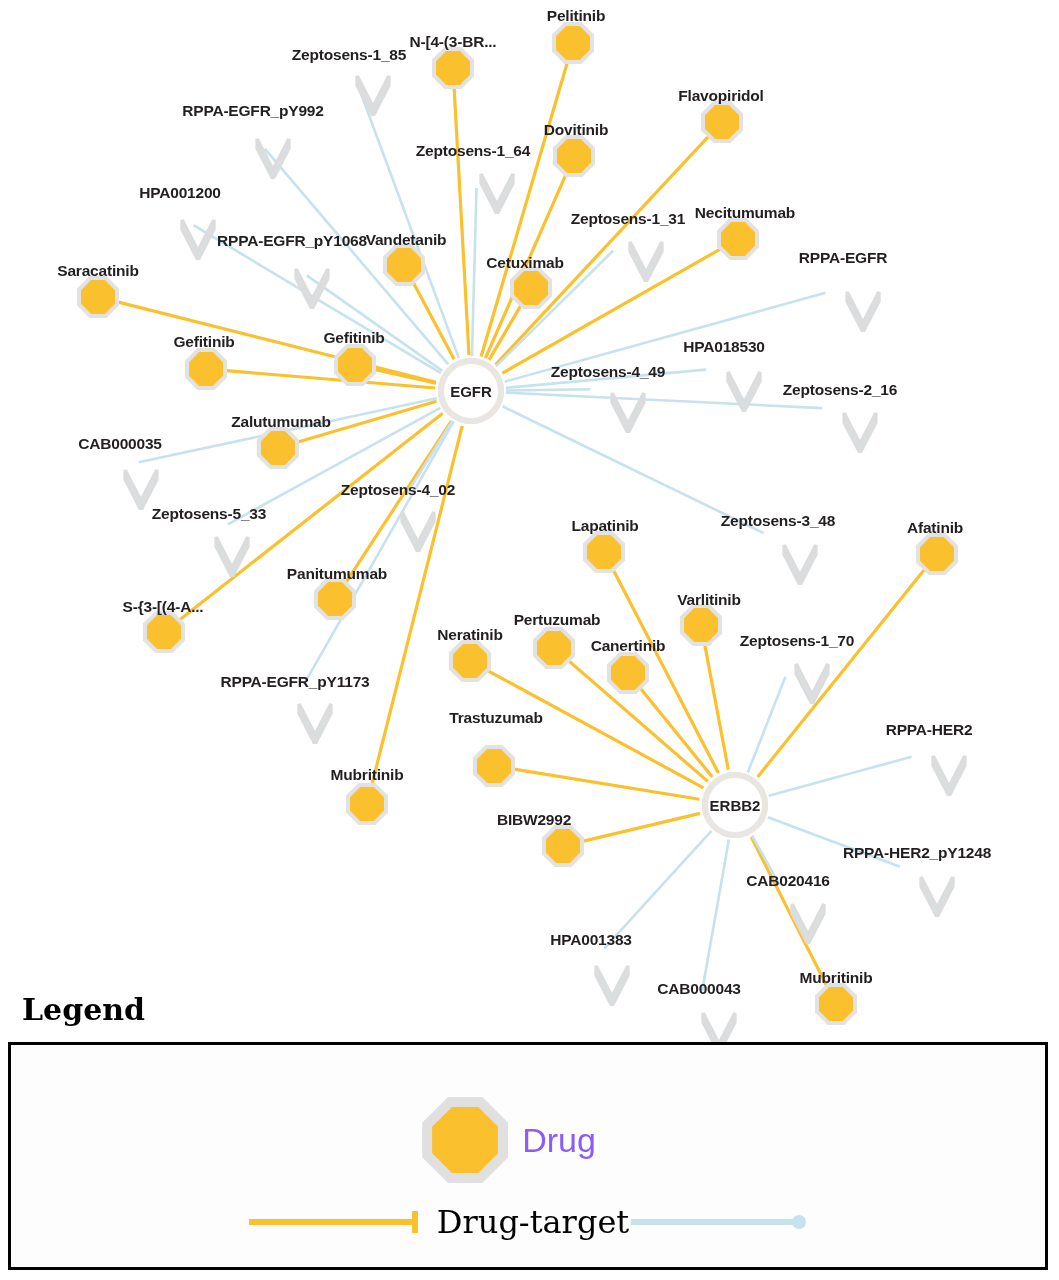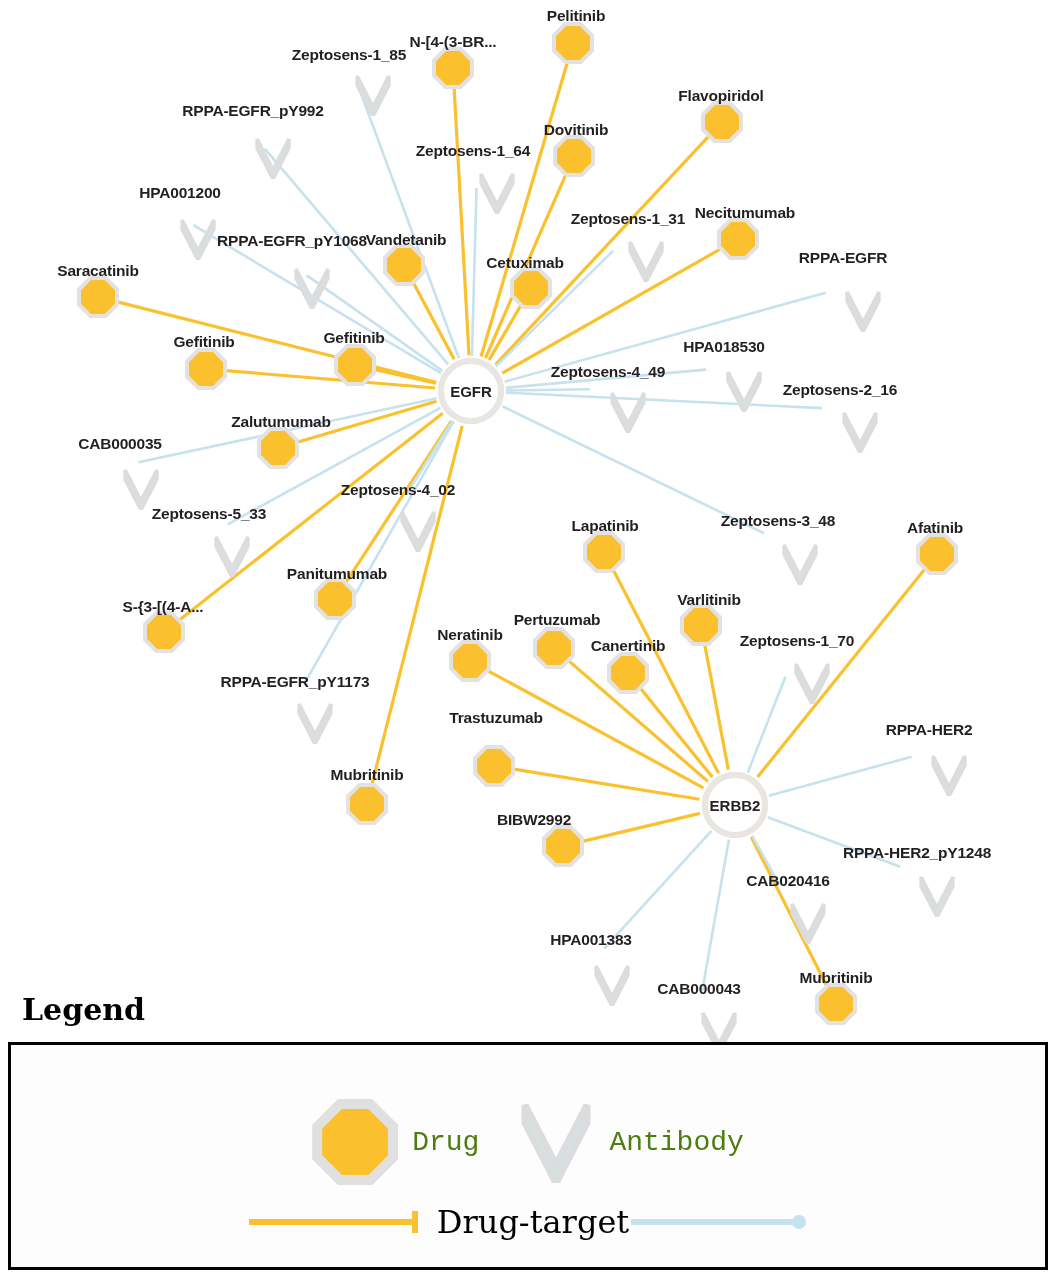--- a/index.html
+++ b/index.html
@@ -108,23 +108,23 @@
     align-items: center;
     justify-content: center;
     gap: 0px;
   }
   .legend-item {
     display: flex;
     align-items: center;
     gap: 14px;
   }
   .legend-item .txt {
-    font-family: Liberation Mono, monospace;
-    font-size: 28px;
-    color: #4d7c0f;
+    font-family: Liberation Sans, sans-serif;
+    font-size: 34px;
+    color: #8b5cf6;
   }
   .lg-drug-halo {
     width: 86px;
     height: 86px;
     background: #e0e0e0;
     clip-path: polygon(30% 0%, 70% 0%, 100% 30%, 100% 70%, 70% 100%, 30% 100%, 0% 70%, 0% 30%);
     display: flex;
     align-items: center;
     justify-content: center;
   }
@@ -462,28 +462,20 @@
 <div id="legend-title">Legend</div>
 
 <div id="legend-box">
   <div class="legend-row1">
     <div class="legend-item" style="margin-right:38px;">
       <div class="lg-drug-halo">
           <div class="lg-drug-shape"></div>
         </div>
       <span class="txt">Drug</span>
     </div>
-    <div class="legend-item">
-      <span>
-        <svg width="78" height="86" viewBox="0 0 78 86">
-          <path d="M8 8 L39 68 L70 8 L70 26 L39 86 L8 26 Z" fill="#cfe5ef" stroke="#dcdcdc" stroke-width="7"></path>
-        </svg>
-      </span>
-      <span class="txt">Antibody</span>
-    </div>
   </div>
   <div class="legend-row2">
     <div class="legend-edge-item" style="">
       <svg width="180" height="26" viewBox="0 0 180 26">
         <line x1="2" y1="13" x2="168" y2="13" stroke="#FBC02D" stroke-width="6"></line>
         <line x1="168" y1="2" x2="168" y2="24" stroke="#FBC02D" stroke-width="6"></line>
       </svg>
       <span class="txt">Drug-target</span>
     </div>
     <div class="legend-edge-item">

